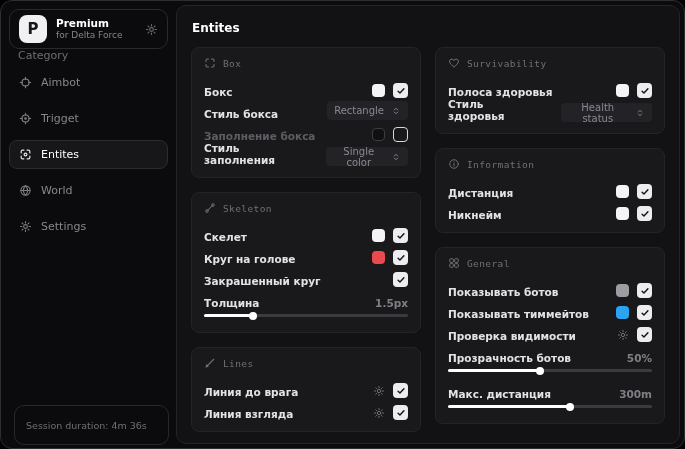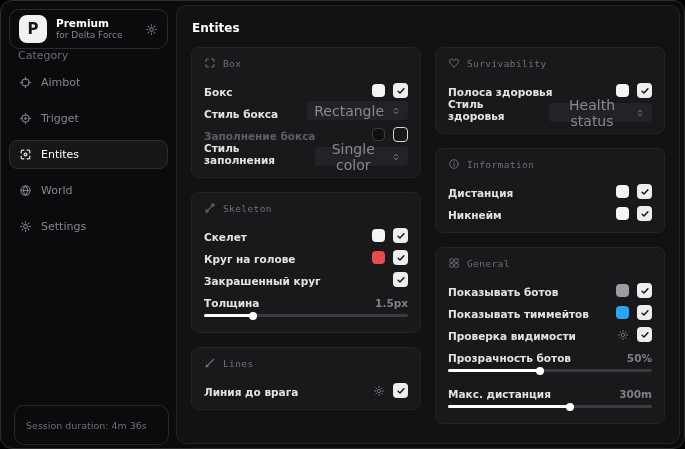--- a/index.html
+++ b/index.html
@@ -65,21 +65,21 @@
   .swatch.dark { border:1px solid #3c3c41; }
   .checkbox {
     width:15px; height:15px; border-radius:4px; background:#ededf0;
     display:grid; place-items:center; flex:none; cursor:pointer;
   }
   .checkbox svg { width:10px; height:10px; }
   .checkbox.unchecked { background:transparent; border:1.5px solid #d8d8dc; }
   .select {
     height:19px; display:flex; align-items:center; gap:7px; padding:0 7px;
     background:#232327; border:none; border-radius:4px; cursor:pointer;
-    color:#88888f; font-size:14px; font-family:inherit;
+    color:#88888f; font-size:10px; font-family:inherit;
   }
   .select .uicon { display:flex; color:#88888f; }
   .row-gear { display:flex; color:#6f6f76; cursor:pointer; }
   .row-value { font-size:10.5px; font-weight:600; color:#7f7f86; }
   .slider { margin:5px 0 4px; height:3px; border-radius:2px; background:#3a3a3f; cursor:pointer; }
   .slider .fill { position:relative; height:100%; border-radius:2px; background:#fff; }
   .slider .thumb {
     position:absolute; right:-4px; top:50%; transform:translateY(-50%);
     width:8px; height:8px; border-radius:50%; background:#fff;
   }
@@ -338,20 +338,35 @@
                     <use href="#i-gear"></use>
                   </svg>
                 </span>
               <span class="checkbox">
                   <svg viewBox="0 0 24 24">
                     <use href="#i-check"></use>
                   </svg>
                 </span>
             </span>
           </div>
+          <div class="row">
+            <span class="row-label">Линия взгляда</span>
+            <span class="controls">
+              <span class="row-gear">
+                  <svg width="12" height="12" viewBox="0 0 24 24">
+                    <use href="#i-gear"></use>
+                  </svg>
+                </span>
+              <span class="checkbox">
+                  <svg viewBox="0 0 24 24">
+                    <use href="#i-check"></use>
+                  </svg>
+                </span>
+            </span>
+          </div>
         </div>
       </div>
 
       <div class="col">
 
         <div class="card">
           <div class="card-header">
             <span class="hicon">
                 <svg width="12" height="12" viewBox="0 0 24 24">
                   <use href="#i-heart"></use>

